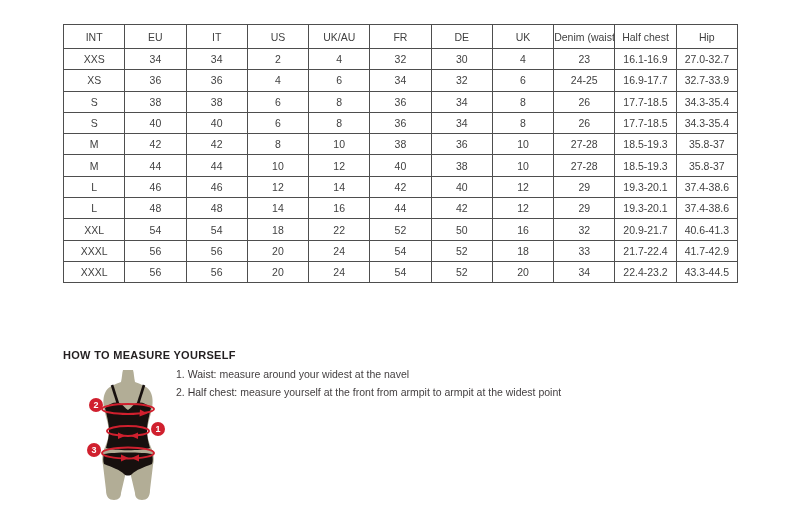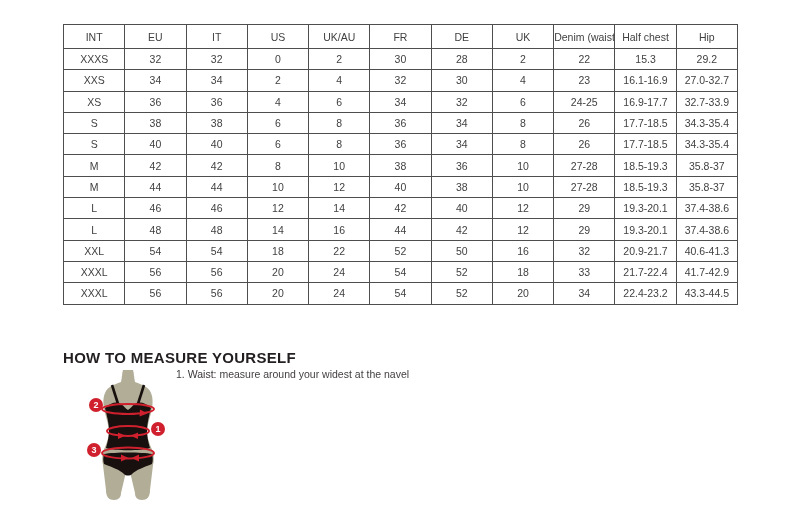--- a/index.html
+++ b/index.html
@@ -31,21 +31,21 @@
     white-space: nowrap;
     overflow: hidden;
   }
   .size-table th { height: 23px; }
   .size-table td { height: 20.3px; }
   
   .measure-heading {
     position: absolute;
     left: 63px;
     top: 349px;
-    font-size: 15px;
+    font-size: 11px;
     font-weight: 700;
     color: #231f20;
     letter-spacing: 0.3px;
   }
   .steps {
     position: absolute;
     left: 176px;
     top: 368px;
     font-size: 10.5px;
     color: #454142;
@@ -82,33 +82,20 @@
           <th>UK/AU</th>
           <th>FR</th>
           <th>DE</th>
           <th>UK</th>
           <th>Denim (waist)</th>
           <th>Half chest</th>
           <th>Hip</th>
         </tr>
     </thead>
     <tbody>
-        <tr>
-          <td>XXXS</td>
-          <td>32</td>
-          <td>32</td>
-          <td>0</td>
-          <td>2</td>
-          <td>30</td>
-          <td>28</td>
-          <td>2</td>
-          <td>22</td>
-          <td>15.3</td>
-          <td>29.2</td>
-        </tr>
         <tr>
           <td>XXS</td>
           <td>34</td>
           <td>34</td>
           <td>2</td>
           <td>4</td>
           <td>32</td>
           <td>30</td>
           <td>4</td>
           <td>23</td>
@@ -318,15 +305,16 @@
       <text class="badge-num" x="20" y="40.4">2</text>
       <circle cx="82" cy="61" r="7" fill="#d0202e"></circle>
       <text class="badge-num" x="82" y="64.4">1</text>
       <circle cx="18" cy="82" r="7" fill="#d0202e"></circle>
       <text class="badge-num" x="18" y="85.4">3</text>
     </svg>
   </div>
 
   <div class="steps">
     <div class="step"><span>1.</span> <span class="step-label">Waist:</span><span> measure around your widest at the navel</span></div>
+    <div class="step"><span>2.</span> <span class="step-label">Half chest:</span><span> measure yourself at the front from armpit to armpit at the widest point</span></div>
   </div>
 
 </div>
 
 </body></html>

